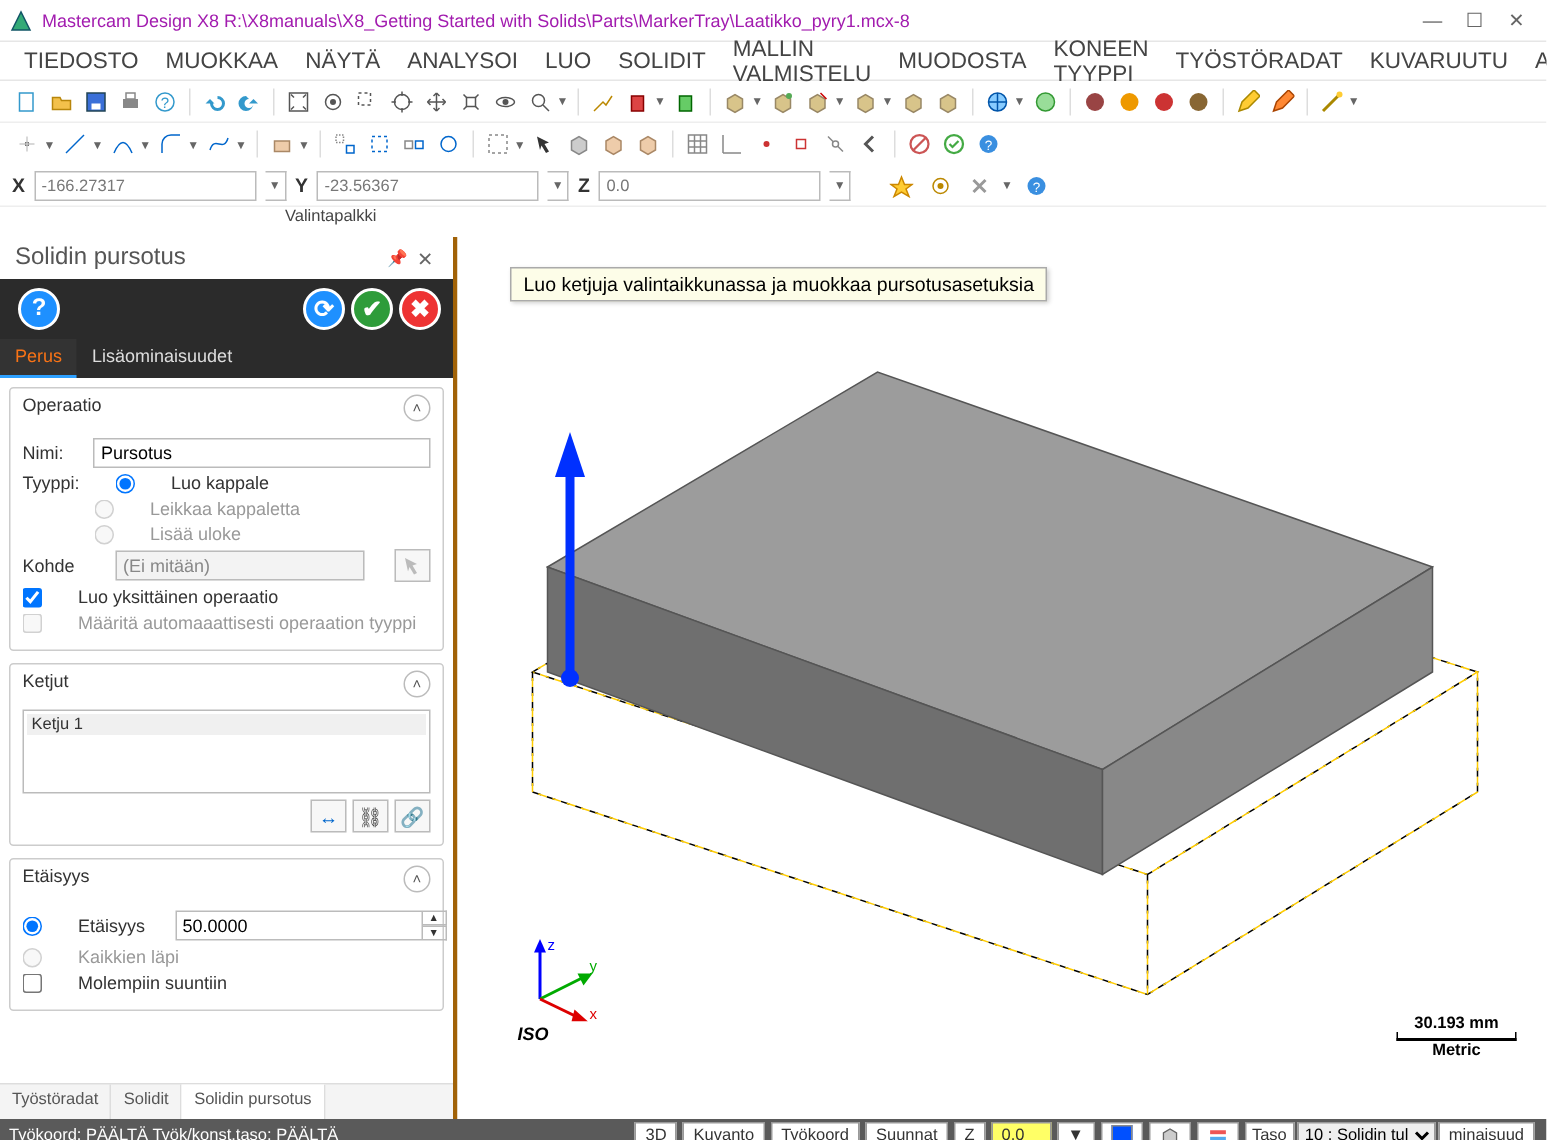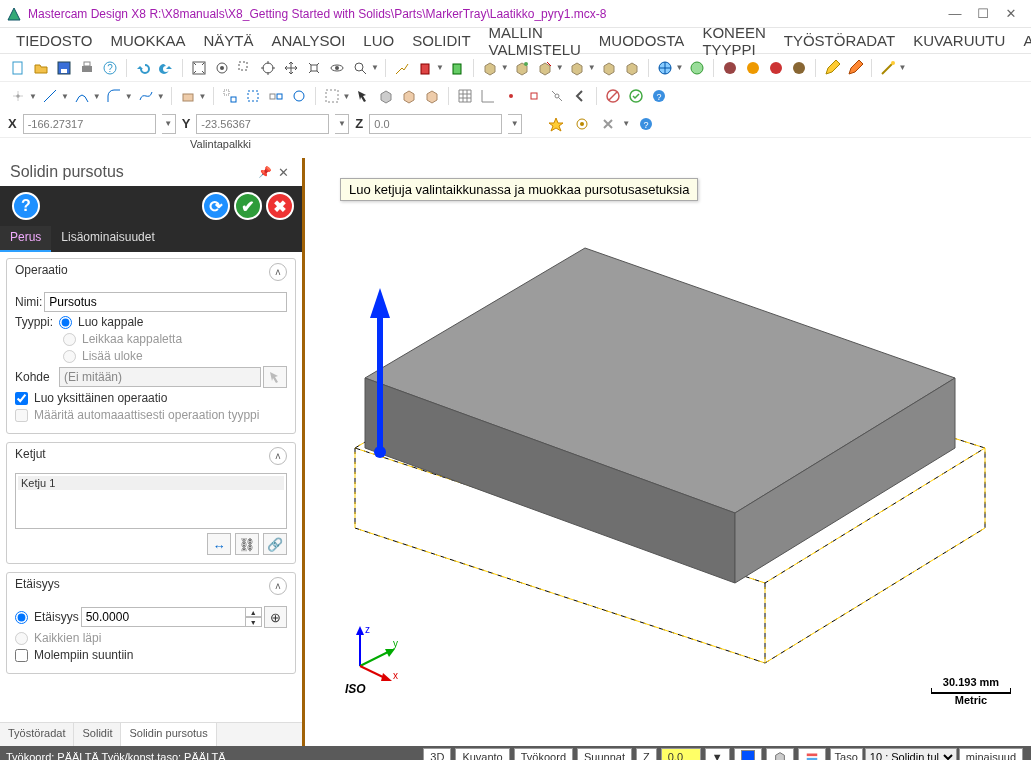--- a/index.html
+++ b/index.html
@@ -10,45 +10,45 @@
 .titlebar .winbtn { width: 28px; height: 20px; display: flex; align-items: center; justify-content: center; color: #666; font-size: 13px; }
 .menubar { height: 26px; display: flex; align-items: center; padding: 0 8px; gap: 2px; border-bottom: 1px solid #e6e6e6; }
 .menubar span { font-size: 15px; color: #444; padding: 3px 8px; }
 .toolbar { height: 28px; display: flex; align-items: center; padding: 2px 8px; gap: 3px; border-bottom: 1px solid #eee; }
 .toolbar.rownopad { border-bottom: none; }
 .tbtn { width: 20px; height: 20px; display: flex; align-items: center; justify-content: center; border: 1px solid transparent; }
 .tsep { width: 1px; height: 18px; background: #ddd; margin: 0 3px; }
 .carrot { font-size: 8px; color: #666; margin-left: -2px; }
 .coordbar { height: 28px; display: flex; align-items: center; padding: 0 8px; gap: 6px; border-bottom: 1px solid #eee; }
 .coordbar .lbl { font-size: 13px; font-weight: bold; color: #333; }
-.coordbar input { width: 133px; height: 20px; font-size: 11px; padding: 0 4px; border: 1px solid #bbb; color: #777; }
+.coordbar input { width: 148px; height: 20px; font-size: 11px; padding: 0 4px; border: 1px solid #bbb; color: #777; }
 .coordbar .dd { width: 14px; height: 20px; border: 1px solid #bbb; border-left: none; display: flex; align-items: center; justify-content: center; font-size: 8px; color: #666; }
 .hintrow { height: 20px; padding-left: 190px; font-size: 11px; color: #444; }
 .main { display: flex; height: 588px; }
 .sidepanel { width: 305px; background: #fff; display: flex; flex-direction: column; border-right: 3px solid #a16207; }
 .sp-title { height: 28px; display: flex; align-items: center; padding: 0 10px; background: #fff; }
 .sp-title .t { font-size: 16px; color: #555; flex: 1; }
 .sp-title .pin { width: 14px; color: #666; font-size: 11px; }
 .sp-title .x { width: 14px; color: #666; font-size: 13px; margin-left: 6px; }
 .sp-dark { background: #2b2b2b; padding: 6px 8px; display: flex; align-items: center; }
 .roundbtn { width: 28px; height: 28px; border-radius: 50%; border: 2px solid #fff; display: flex; align-items: center; justify-content: center; font-size: 16px; font-weight: bold; margin-left: 4px; }
 .roundbtn.help { background: #1e90ff; color: #fff; }
 .roundbtn.refresh { background: #1e90ff; color: #fff; }
 .roundbtn.ok { background: #2e9c3a; color: #fff; }
 .roundbtn.cancel { background: #e33; color: #fff; }
 .sp-tabs { background: #2b2b2b; display: flex; height: 26px; }
 .sp-tab { padding: 4px 10px; font-size: 12px; color: #ddd; }
-.sp-tab.active { color: #f0abfc; border-bottom: 2px solid #2da0ff; background: #333; }
+.sp-tab.active { color: #f97316; border-bottom: 2px solid #2da0ff; background: #333; }
 .sp-body { flex: 1; overflow: auto; background: #fff; padding: 6px; font-size: 12px; color: #333; }
 .grp { border: 1px solid #ccc; border-radius: 3px; margin-bottom: 8px; background: #fff; }
 .grp-h { display: flex; align-items: flex-start; padding: 4px 8px; }
 .grp-h .gtxt { flex: 1; font-size: 12px; }
 .grp-h .chev { width: 18px; height: 18px; border: 1px solid #bbb; border-radius: 50%; display: flex; align-items: center; justify-content: center; font-size: 10px; color: #555; }
 .grp-b { padding: 4px 8px 8px; }
-.row { display: flex; align-items: center; margin: 3px 0; gap: 2px; }
+.row { display: flex; align-items: center; margin: 3px 0; gap: 20px; }
 .row label { font-size: 12px; }
 .row input[type=text] { flex: 1; height: 20px; border: 1px solid #bbb; padding: 0 4px; font-size: 12px; }
 .row input[type=radio], .row input[type=checkbox] { margin-right: 4px; }
 .indent { margin-left: 48px; }
 .disabled { color: #999; }
 .listbox { border: 1px solid #bbb; height: 56px; background: #fff; padding: 2px; font-size: 11px; }
 .listbox .item { background: #f0f0f0; padding: 1px 3px; }
 .chainbtns { display: flex; justify-content: flex-end; gap: 4px; margin-top: 4px; }
 .sqbtn { width: 24px; height: 22px; border: 1px solid #bbb; background: #f7f7f7; display: flex; align-items: center; justify-content: center; font-size: 13px; }
 .spin { display: flex; flex: 1; }

